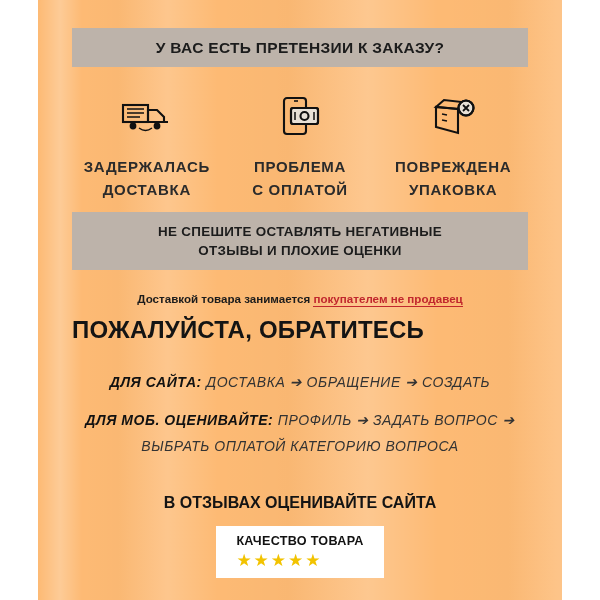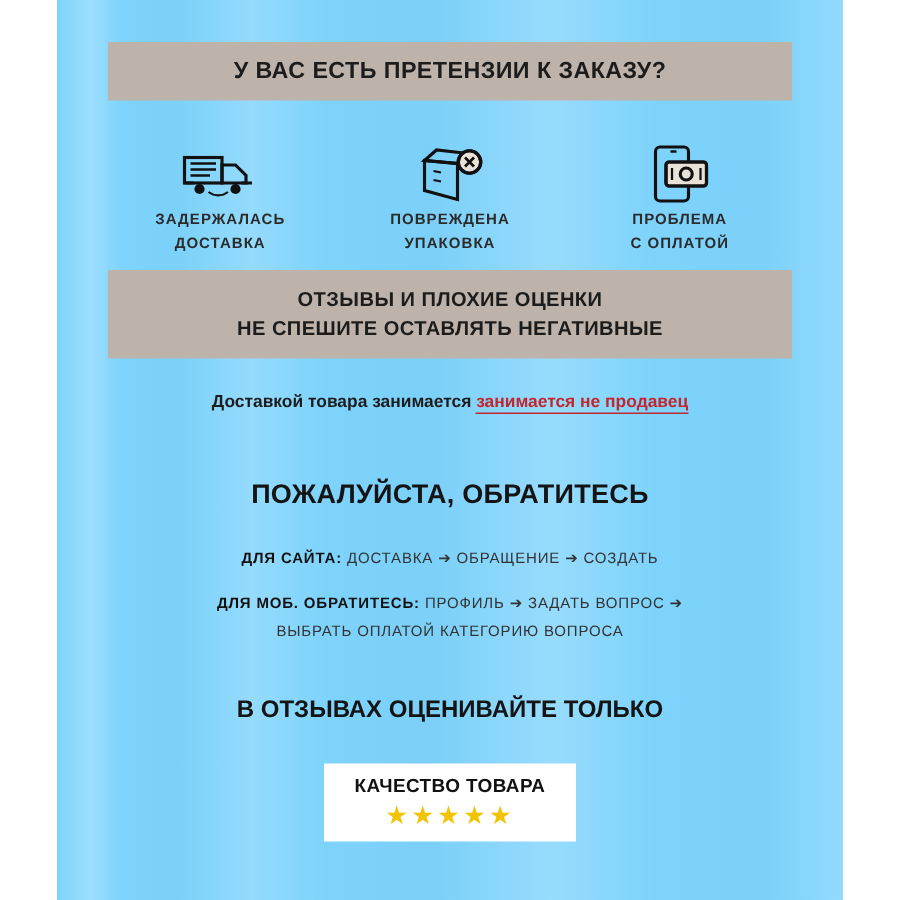--- a/index.html
+++ b/index.html
@@ -12,21 +12,21 @@
     background: #ffffff;
     font-family: "Liberation Sans", sans-serif;
     overflow: hidden;
   }
   .poster {
     position: absolute;
     left: 38px;
     top: 0;
     width: 524px;
     height: 600px;
-    background: #7dd3fc;
+    background: #fdba74;
     overflow: hidden;
   }
   
   .poster::before {
     content: "";
     position: absolute;
     inset: 0;
     background:
       linear-gradient(90deg,
         rgba(255,255,255,0.00) 0px,
@@ -80,21 +80,22 @@
     width: 31%;
     text-align: center;
   }
   .icon-box {
     height: 46px;
     display: flex;
     align-items: center;
     justify-content: center;
   }
   .icon-cap {
-    font-size: 10px;
+    margin-top: 16px;
+    font-size: 15px;
     font-weight: bold;
     letter-spacing: .7px;
     line-height: 1.55;
     color: #2b2b2b;
   }
 
   
   .delivery-note {
     margin-top: 22px;
     text-align: center;
@@ -103,59 +104,58 @@
     color: #1c1c1c;
   }
   .delivery-note .accent {
     color: #c1272d;
     border-bottom: 1px solid #c1272d;
     padding-bottom: 1px;
   }
 
   
   .headline {
-    margin-top: 42px;
-    text-align: center;
-    font-size: 18px;
+    margin-top: 8px;
+    font-size: 24px;
     font-weight: bold;
     line-height: 1.45;
     color: #141414;
     letter-spacing: .2px;
   }
 
   
   .steps {
     margin-top: 22px;
     text-align: center;
-    font-size: 10px;
+    font-size: 14px;
     line-height: 1.85;
     letter-spacing: .55px;
     color: #333;
+    font-style: italic;
   }
   .steps .lbl { font-weight: bold; color: #111; }
   .steps-block + .steps-block { margin-top: 12px; }
 
   
   .rate-title {
     margin-top: 34px;
     text-align: center;
     font-size: 16px;
     font-weight: bold;
     color: #141414;
   }
   .quality-wrap {
     margin-top: 14px;
     display: flex;
     justify-content: center;
   }
   .quality-box {
     background: #ffffff;
     padding: 8px 20px 9px;
-    text-align: center;
-    margin-top: 12px;
+    text-align: left;
   }
   .quality-text {
     font-size: 12.6px;
     font-weight: bold;
     color: #111;
     letter-spacing: .3px;
   }
   .stars {
     margin-top: 4px;
     font-size: 17px;
@@ -188,77 +188,77 @@
             <path d="M31 32c-4 3-9 3-13 0" stroke-width="1.4"></path>
           </svg>
         </div>
         <div class="icon-cap">
           ЗАДЕРЖАЛАСЬ<br>ДОСТАВКА
         </div>
       </div>
 
       <div class="icon-col">
         <div class="icon-box">
+          <svg width="44" height="42" viewBox="0 0 44 42" fill="none" stroke="#111" stroke-width="2.1">
+            <rect x="6" y="3" width="22" height="36" rx="3"></rect>
+            <path d="M16 6h4" stroke-width="1.6"></path>
+            <rect x="13" y="13" width="27" height="16" rx="2" fill="#e8e1d7"></rect>
+            <rect x="13" y="13" width="27" height="16" rx="2"></rect>
+            <circle cx="26.5" cy="21" r="4"></circle>
+            <path d="M17 17v8M36 17v8" stroke-width="1.5"></path>
+          </svg>
+        </div>
+        <div class="icon-cap">
+          ПРОБЛЕМА<br>С ОПЛАТОЙ
+        </div>
+      </div>
+
+      <div class="icon-col">
+        <div class="icon-box">
           <svg width="46" height="42" viewBox="0 0 46 42" fill="none" stroke="#111" stroke-width="2.1">
             <path d="M6 12l8-7 18 2-4 7z"></path>
             <path d="M6 12v20l22 6V14z"></path>
             <path d="M28 14l8-5v8"></path>
             <path d="M12 19l5 1M12 25l5 1" stroke-width="1.5"></path>
             <circle cx="36" cy="13" r="7.5" fill="#e8e1d7"></circle>
             <circle cx="36" cy="13" r="7.5"></circle>
             <path d="M33 10l6 6M39 10l-6 6" stroke-width="1.8"></path>
           </svg>
         </div>
         <div class="icon-cap">
           ПОВРЕЖДЕНА<br>УПАКОВКА
         </div>
       </div>
 
-      <div class="icon-col">
-        <div class="icon-box">
-          <svg width="44" height="42" viewBox="0 0 44 42" fill="none" stroke="#111" stroke-width="2.1">
-            <rect x="6" y="3" width="22" height="36" rx="3"></rect>
-            <path d="M16 6h4" stroke-width="1.6"></path>
-            <rect x="13" y="13" width="27" height="16" rx="2" fill="#e8e1d7"></rect>
-            <rect x="13" y="13" width="27" height="16" rx="2"></rect>
-            <circle cx="26.5" cy="21" r="4"></circle>
-            <path d="M17 17v8M36 17v8" stroke-width="1.5"></path>
-          </svg>
-        </div>
-        <div class="icon-cap">
-          ПРОБЛЕМА<br>С ОПЛАТОЙ
-        </div>
-      </div>
-
     </div>
 
     <div class="banner banner-mid">
+      <div>НЕ  СПЕШИТЕ ОСТАВЛЯТЬ НЕГАТИВНЫЕ</div>
       <div>ОТЗЫВЫ И ПЛОХИЕ ОЦЕНКИ</div>
-      <div>НЕ  СПЕШИТЕ ОСТАВЛЯТЬ НЕГАТИВНЫЕ</div>
     </div>
 
     <div class="delivery-note">
-      <span>Доставкой товара занимается </span><span class="accent">занимается не продавец</span>
+      <span>Доставкой товара занимается </span><span class="accent">покупателем не продавец</span>
     </div>
 
     <div class="headline">
       <div>ПОЖАЛУЙСТА, ОБРАТИТЕСЬ</div>
     </div>
 
     <div class="steps">
       <div class="steps-block">
         <span class="lbl">ДЛЯ САЙТА:</span><span> ДОСТАВКА ➔ ОБРАЩЕНИЕ ➔ СОЗДАТЬ</span>
       </div>
       <div class="steps-block">
-        <span class="lbl">ДЛЯ МОБ. ОБРАТИТЕСЬ:</span><span> ПРОФИЛЬ ➔ ЗАДАТЬ ВОПРОС ➔</span>
+        <span class="lbl">ДЛЯ МОБ. ОЦЕНИВАЙТЕ:</span><span> ПРОФИЛЬ ➔ ЗАДАТЬ ВОПРОС ➔</span>
         <div>ВЫБРАТЬ ОПЛАТОЙ КАТЕГОРИЮ ВОПРОСА</div>
       </div>
     </div>
 
-    <div class="rate-title">В ОТЗЫВАХ ОЦЕНИВАЙТЕ ТОЛЬКО</div>
+    <div class="rate-title">В ОТЗЫВАХ ОЦЕНИВАЙТЕ САЙТА</div>
 
     <div class="quality-wrap">
       <div class="quality-box">
         <div class="quality-text">КАЧЕСТВО ТОВАРА</div>
         <div class="stars">★★★★★</div>
       </div>
     </div>
 
   </div>
 </div>

